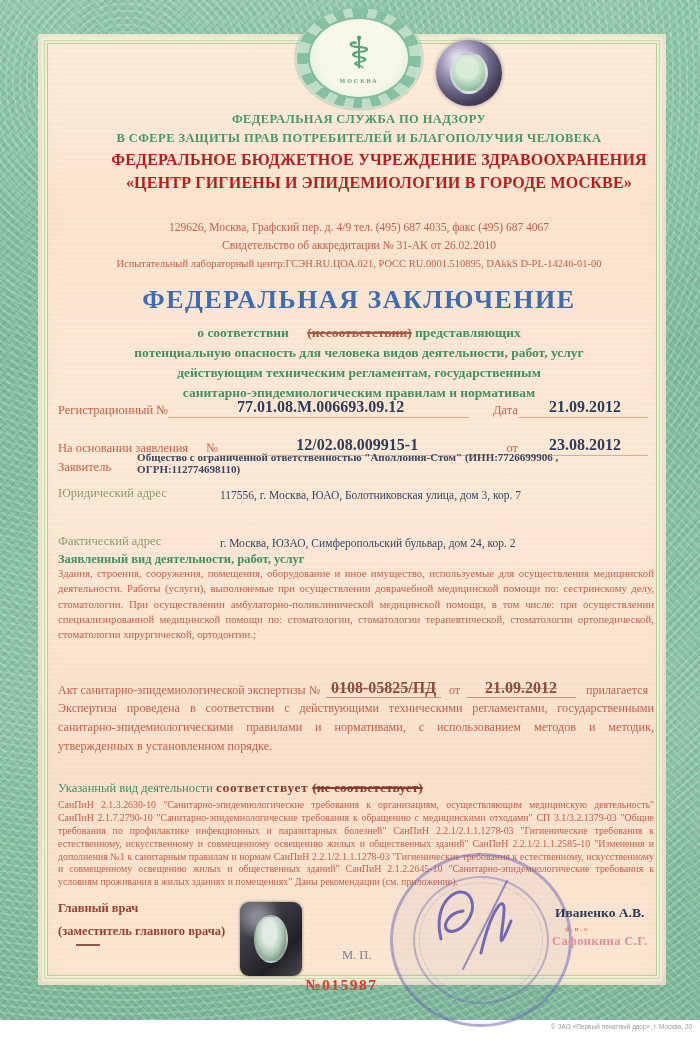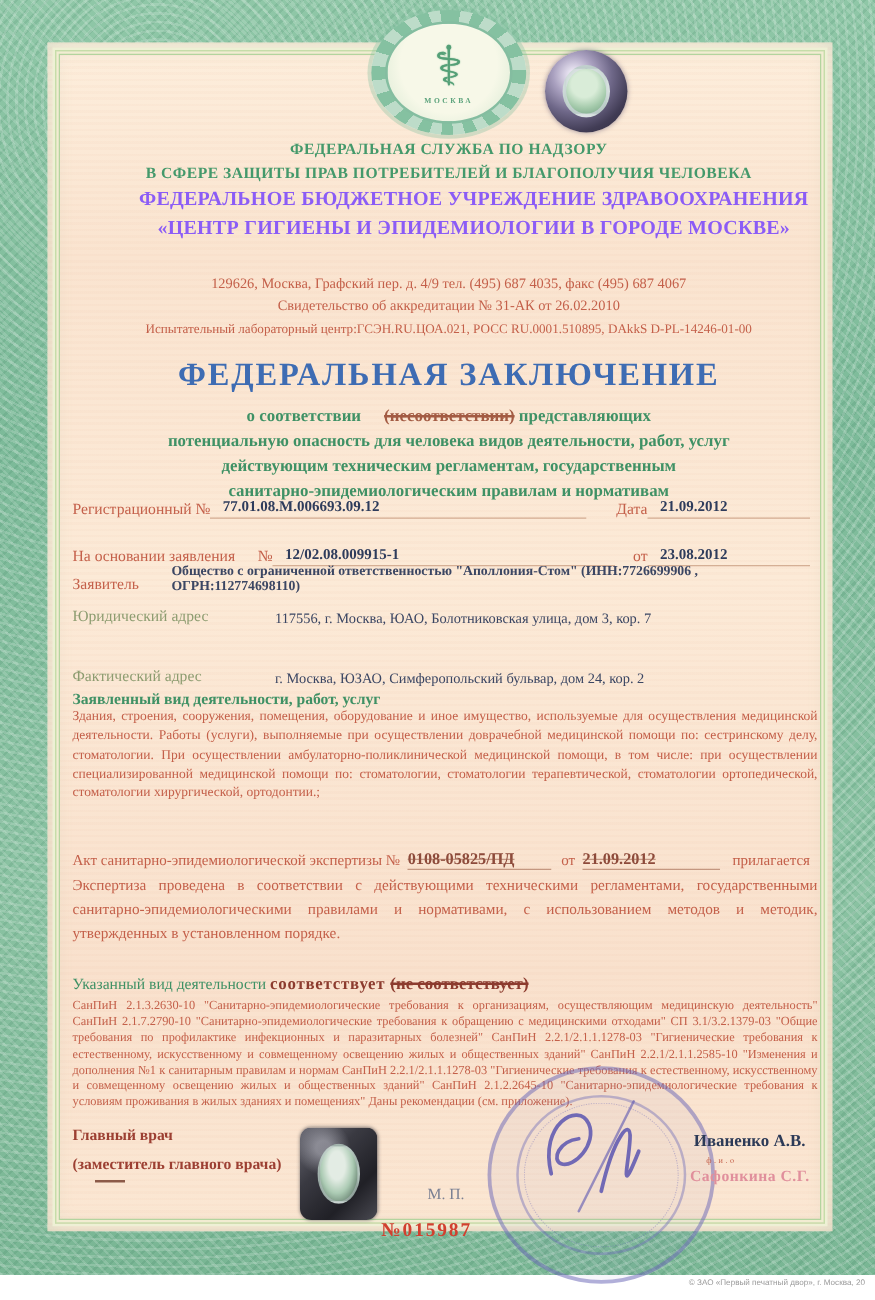--- a/index.html
+++ b/index.html
@@ -59,39 +59,39 @@
     box-shadow: 0 0 4px rgba(60,50,90,.5);
   }
   .holo-inner {
     width:38px; height:42px; border-radius:50%;
     background: radial-gradient(circle at 45% 35%, #d9ecd8 0 35%, #a3c9aa 65%, #6f9d80 100%);
     border:3px solid rgba(225,222,240,.55);
   }
 
   
   .green-h { color:#44996b; font-weight:bold; font-size:12.5px; letter-spacing:.4px; }
-  .blue-h  { color:#8b5cf6; font-weight:bold; font-size:16px; letter-spacing:.2px;padding-left:40px; }
+  .blue-h  { color:#b91c1c; font-weight:bold; font-size:16px; letter-spacing:.2px;padding-left:40px; }
   .addr    { color:#c4604a; font-size:11.5px; }
   .addr-sm { color:#c4604a; font-size:10.5px; }
 
   .doc-title { color:#3e6cb3; font-weight:bold; font-size:26px; letter-spacing:1.5px; }
   .subt { color:#3f9165; font-weight:bold; font-size:13.5px; line-height:20px; }
   .struck { color:#a35b43; text-decoration:line-through; text-decoration-thickness:2px;margin-left:15px; }
 
   
   .frow { left:58px; right:52px; display:flex; align-items:flex-end; }
   .flabel { color:#c4604a; font-size:12.5px; white-space:nowrap; }
-  .fvalue { color:#2e3c5c; font-weight:bold; font-size:12px; padding:0 6px 1px 10px;
-            border-bottom:1px solid rgba(180,125,95,.55); white-space:nowrap; }
+  .fvalue { color:#2e3c5c; font-weight:bold; font-size:16px; padding:0 6px 1px 10px;
+            border-bottom:1px solid rgba(180,125,95,.55); white-space:nowrap;text-align:center; }
   .grow { flex:1; }
   .glabel { color:#8d9c70; font-size:12.5px; white-space:nowrap; }
   .gvalue { color:#3b4663; font-size:11.5px; padding-left:12px; }
 
   .para { color:#c4604a; text-align:justify; }
-  .act-val { color:#8d4a3a; font-weight:bold; font-size:13px; text-align:left;
+  .act-val { color:#8d4a3a; font-weight:bold; font-size:16px; text-align:center;
              border-bottom:1px solid rgba(160,100,75,.6);
              text-decoration:line-through; text-decoration-color:rgba(150,90,70,.55); text-decoration-thickness:1px; }
 
   .concl-pre { color:#3f9165; font-size:12.5px; }
   .concl-res { color:#8c3b2e; font-weight:bold; font-size:13.5px; letter-spacing:.6px; }
   .concl-struck { color:#8c3b2e; font-weight:bold; font-size:13.5px; text-decoration:line-through; text-decoration-thickness:2px; }
 
   .chief { color:#9c3f32; font-weight:bold; font-size:12.5px; }
   .dash-mark { left:76px; top:944px; width:24px; height:2px; background:#8c5a48; }
 

